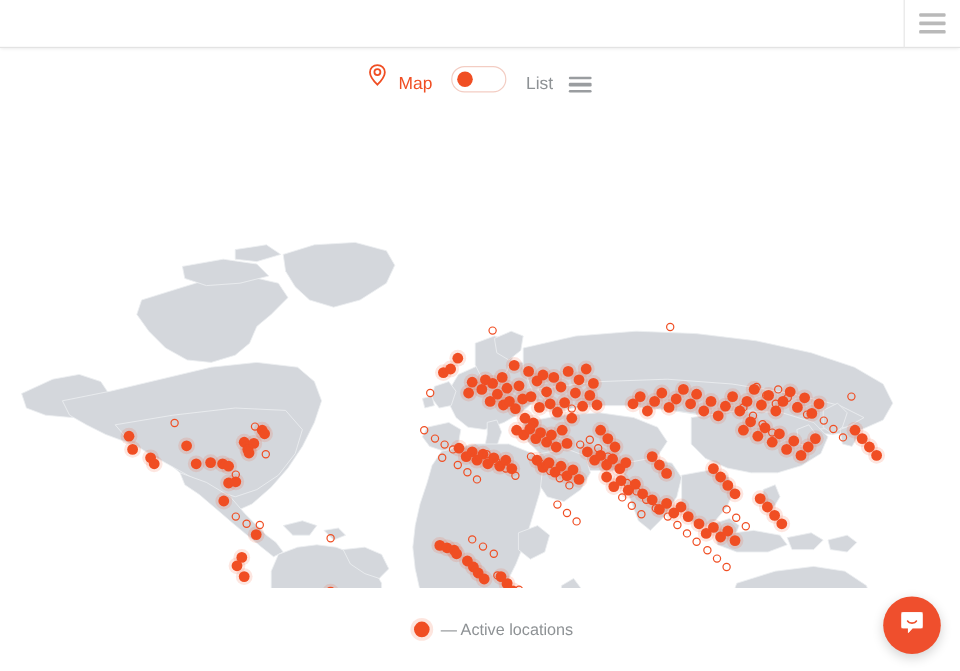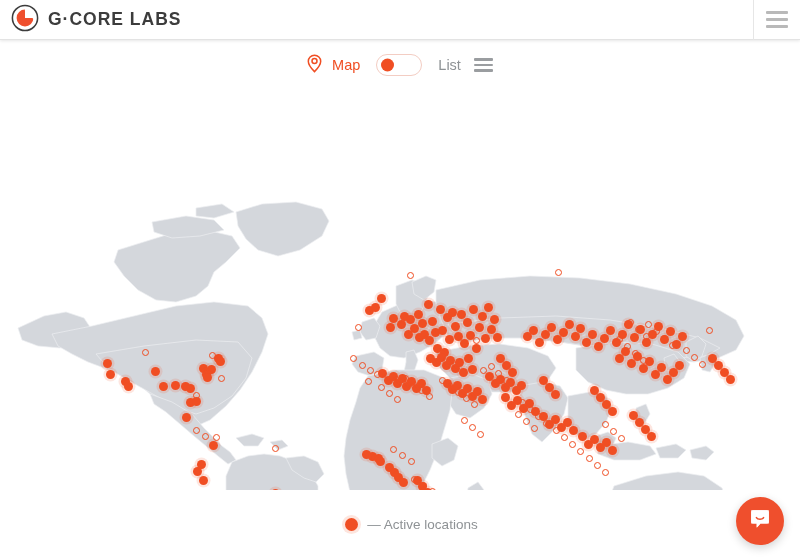--- a/index.html
+++ b/index.html
@@ -71,21 +71,21 @@
     width: 800px;
     height: 50px;
     display: flex;
     align-items: center;
     justify-content: center;
     gap: 0px;
     background: #ffffff;
   }
   .toggle-group {
     display: flex;
-    align-items: center;
+    align-items: flex-end;
     gap: 10px;
   }
   .view-pin { display: block; }
   .view-label {
     font-size: 14.5px;
     line-height: 1;
     white-space: nowrap;
     user-select: none;
     cursor: pointer;
   }
@@ -218,31 +218,20 @@
     align-items: center;
     justify-content: center;
     cursor: pointer;
     z-index: 30;
   }
 </style>
 </head>
 <body>
 
 <div class="header">
-  <div class="brand">
-    <span class="brand-mark">
-      <svg width="28" height="28" viewBox="0 0 40 40" aria-hidden="true">
-        <circle cx="20" cy="20" r="18" fill="none" stroke="#3c3c3c" stroke-width="2.2"></circle>
-        <path d="M20 8 A12 12 0 1 0 32 20 L20 20 Z" fill="#ef4f2d"></path>
-        <path d="M20 20 L32 20 L32 8 Z" fill="#ffffff"></path>
-        <path d="M20.5 7.5 L33.5 20.5" stroke="#ffffff" stroke-width="3.2" fill="none"></path>
-      </svg>
-    </span>
-    <span class="brand-text">G·CORE LABS</span>
-  </div>
   <div class="header-spacer"></div>
   <div class="header-divider"></div>
   <div class="burger">
     <span></span>
       <span></span>
       <span></span>
   </div>
 </div>
 
 <div class="toggle-bar">

